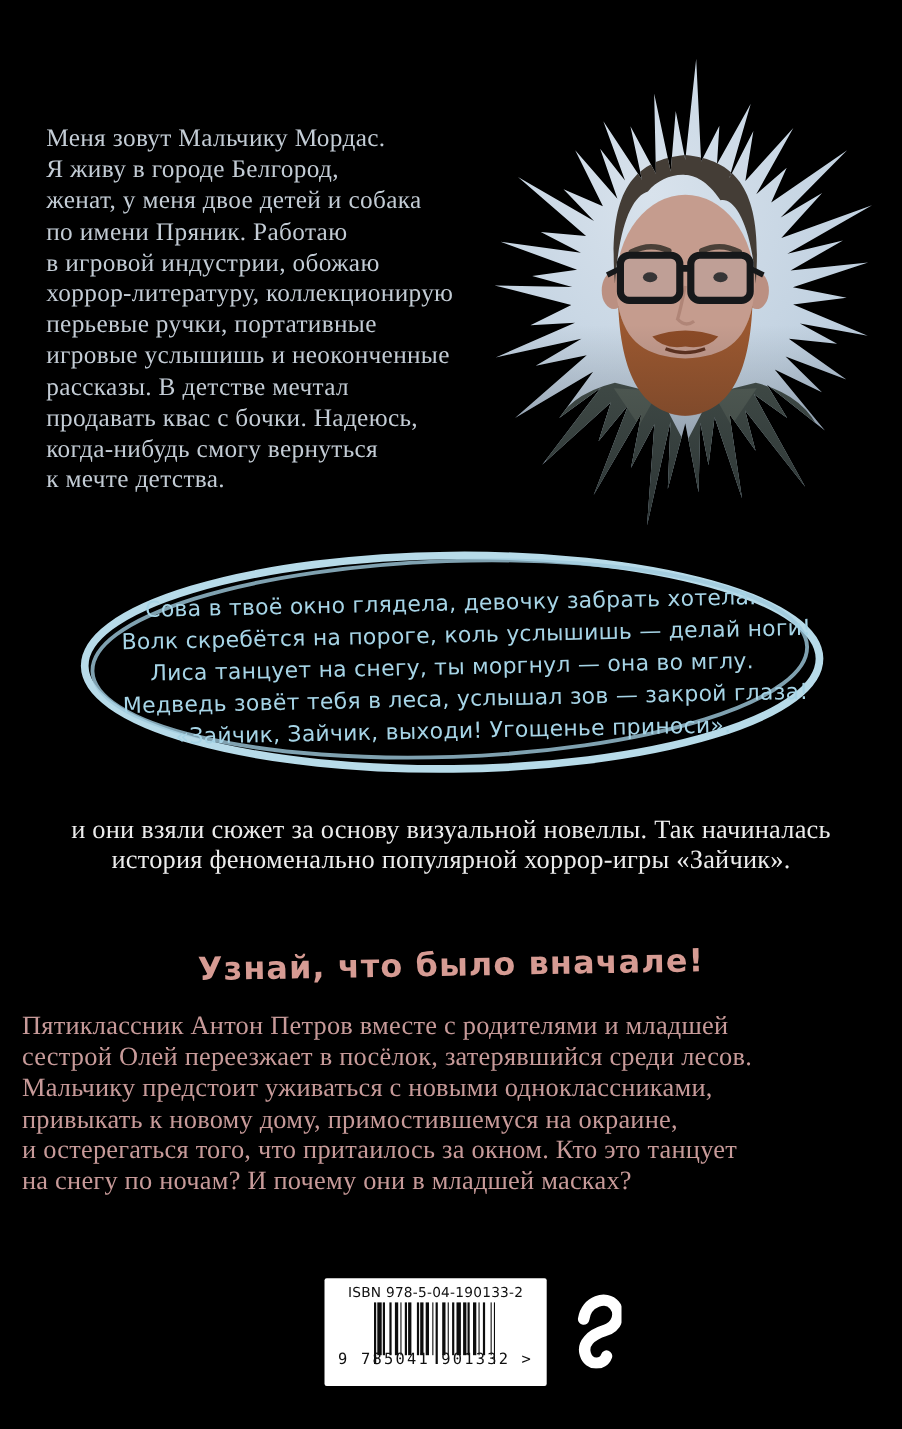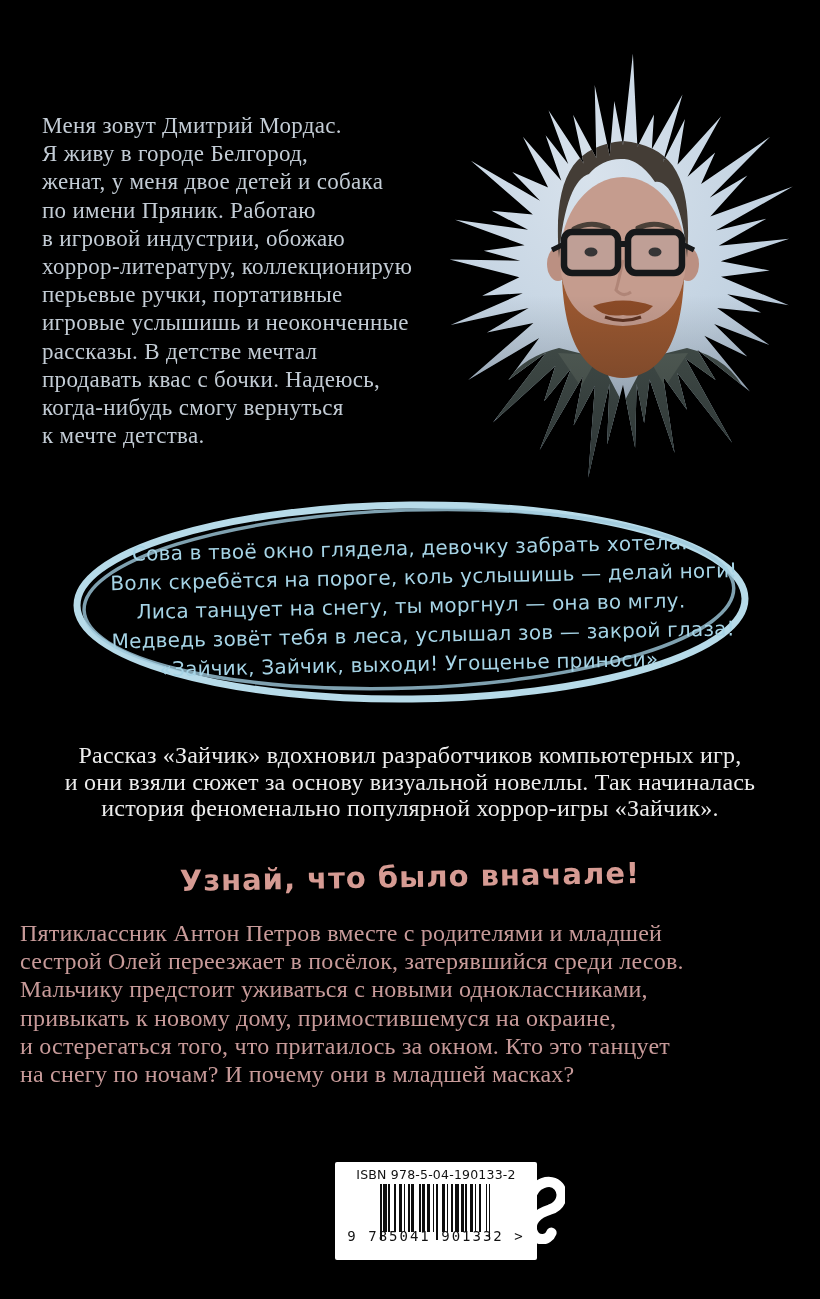--- a/index.html
+++ b/index.html
@@ -23,37 +23,37 @@
          font-size:24px;line-height:26.5px;color:#ececec;letter-spacing:.2px;}
   
   .headline{position:absolute;left:0;top:860px;width:820px;text-align:center;
             font-family:"DejaVu Sans","Liberation Sans",sans-serif;font-weight:bold;
             font-size:29px;color:#d69b93;transform:rotate(-1deg);letter-spacing:1px;}
   
   .annot{position:absolute;left:20px;top:919px;width:780px;
          font-size:24px;line-height:28.2px;color:#c79a99;letter-spacing:.2px;}
   
   .barcode-box{position:absolute;left:295px;top:1162px;width:202px;height:98px;
-               background:#fff;border-radius:2px;text-align:center;margin-left:40px;}
+               background:#fff;border-radius:2px;text-align:center;}
   .isbn{font-family:"DejaVu Sans","Liberation Sans",sans-serif;font-size:12.5px;color:#111;
         margin-top:5px;letter-spacing:.2px;}
   .bars{display:flex;align-items:flex-start;justify-content:center;height:56px;margin-top:2px;}
   .bars span{display:block;background:#0d0d0d;}
   .digits{font-family:"DejaVu Sans Mono","Liberation Mono",monospace;font-size:14px;color:#111;
           letter-spacing:2px;margin-top:-12px;background:transparent;position:relative;}
   .logo{position:absolute;left:517px;top:1172px;width:48px;height:72px;}
   .line{white-space:nowrap;}
 </style>
 </head>
 <body>
 
 <div class="cover">
 
   <div class="bio">
-      <div class="line">Меня зовут Дмитрий Мордас.</div>
+      <div class="line">Меня зовут Мальчику Мордас.</div>
       <div class="line">Я живу в городе Белгород,</div>
       <div class="line">женат, у меня двое детей и собака</div>
       <div class="line">по имени Пряник. Работаю</div>
       <div class="line">в игровой индустрии, обожаю</div>
       <div class="line">хоррор-литературу, коллекционирую</div>
       <div class="line">перьевые ручки, портативные</div>
       <div class="line">игровые услышишь и неоконченные</div>
       <div class="line">рассказы. В детстве мечтал</div>
       <div class="line">продавать квас с бочки. Надеюсь,</div>
       <div class="line">когда-нибудь смогу вернуться</div>
@@ -126,21 +126,20 @@
     <div class="rhyme">
         <div class="line">Сова в твоё окно глядела, девочку забрать хотела.</div>
         <div class="line">Волк скребётся на пороге, коль услышишь — делай ноги!</div>
         <div class="line">Лиса танцует на снегу, ты моргнул — она во мглу.</div>
         <div class="line">Медведь зовёт тебя в леса, услышал зов — закрой глаза!</div>
         <div class="line">«Зайчик, Зайчик, выходи! Угощенье приноси».</div>
       </div>
   </div>
 
   <div class="about">
-      <div class="line">Рассказ «Зайчик»  вдохновил разработчиков компьютерных игр,</div>
       <div class="line">и они взяли сюжет  за основу визуальной новеллы. Так начиналась</div>
       <div class="line">история феноменально популярной хоррор-игры «Зайчик».</div>
     </div>
 
   <div class="headline">Узнай, что было вначале!</div>
 
   <div class="annot">
       <div class="line">Пятиклассник Антон Петров вместе с родителями и младшей</div>
       <div class="line">сестрой Олей переезжает в посёлок, затерявшийся среди лесов.</div>
       <div class="line">Мальчику предстоит уживаться с новыми одноклассниками,</div>

